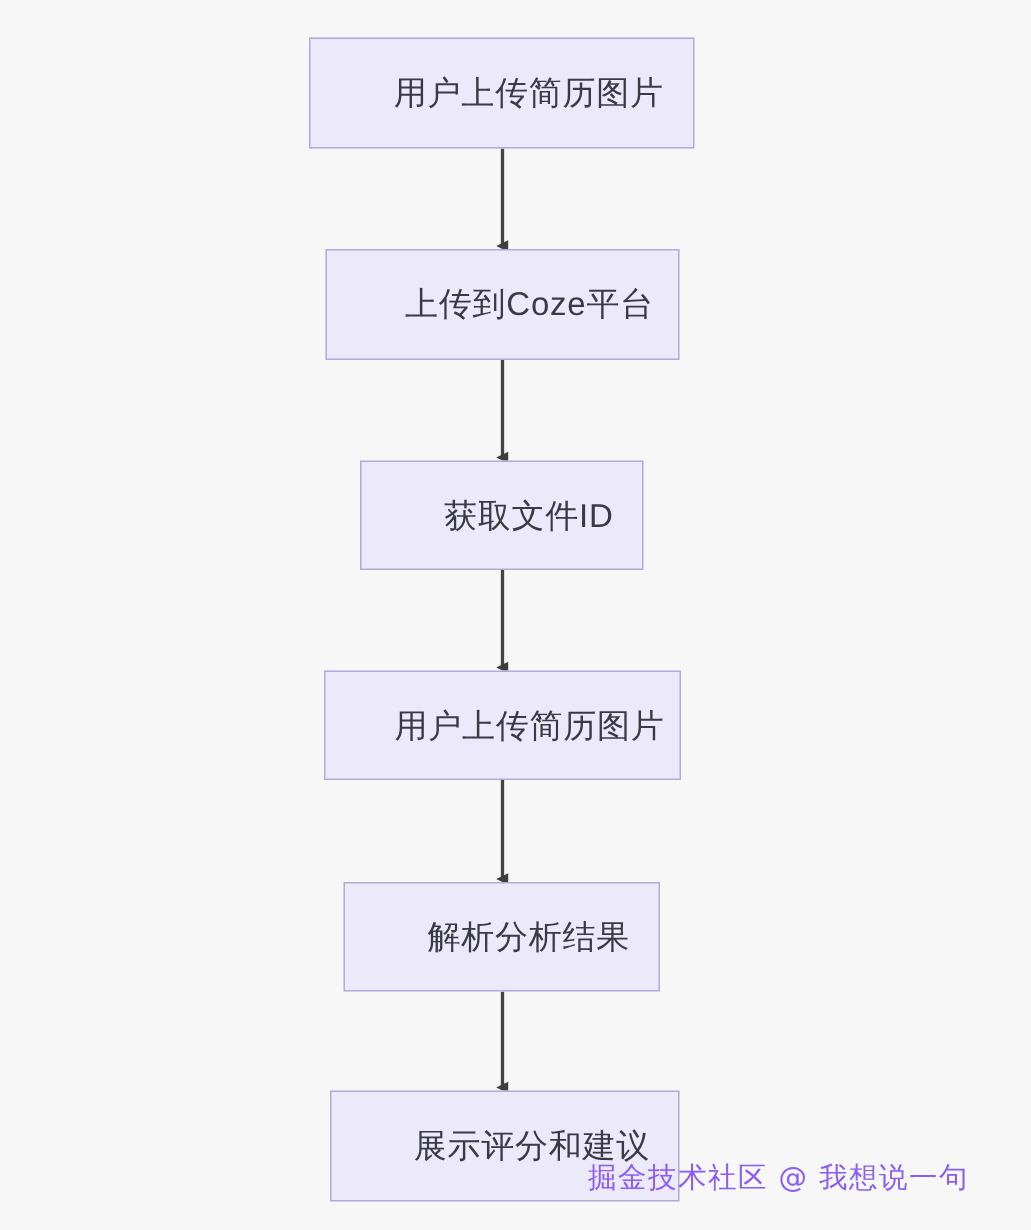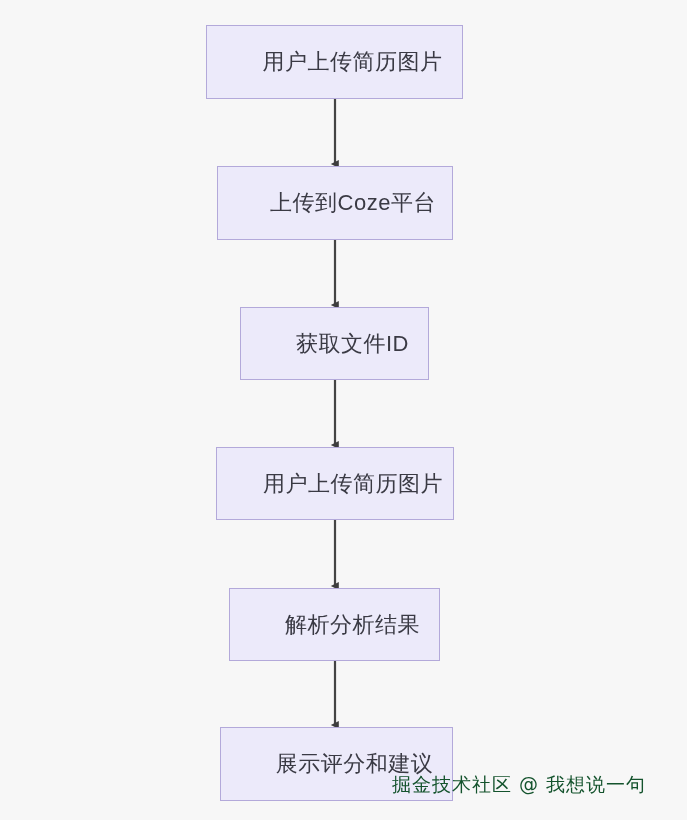--- a/index.html
+++ b/index.html
@@ -42,21 +42,21 @@
     top: 0;
     width: 687px;
     height: 820px;
     pointer-events: none;
   }
   .watermark {
     position: absolute;
     left: 392px;
     top: 772px;
     font-size: 19px;
-    color: #14532d;
+    color: #8b5cf6;
     white-space: nowrap;
     letter-spacing: 1px;
     font-family: "DejaVu Sans", "Liberation Sans", sans-serif;
   }
 </style>
 </head>
 <body>
 
 <div id="flowchart-canvas">
 

